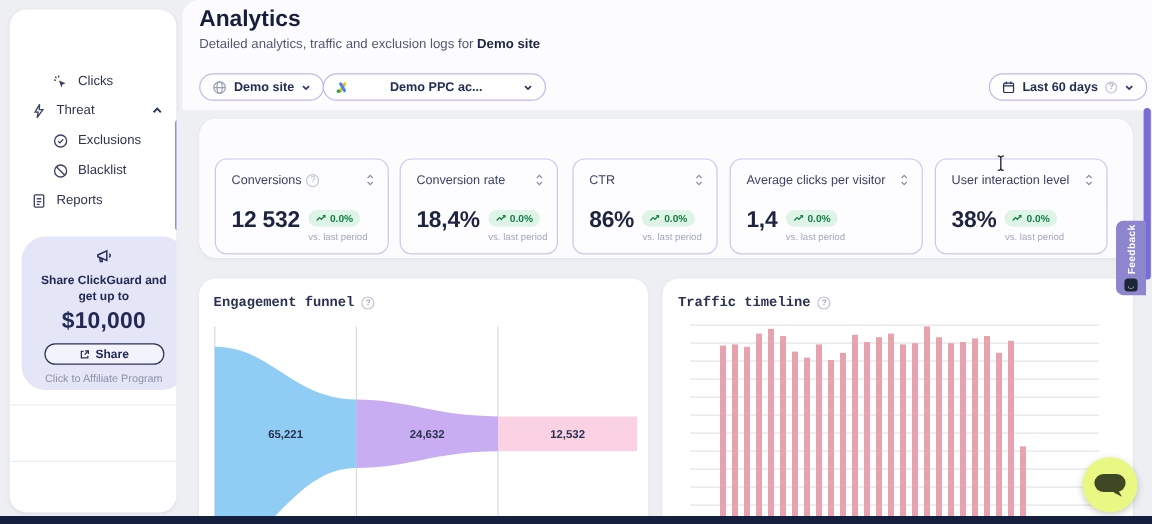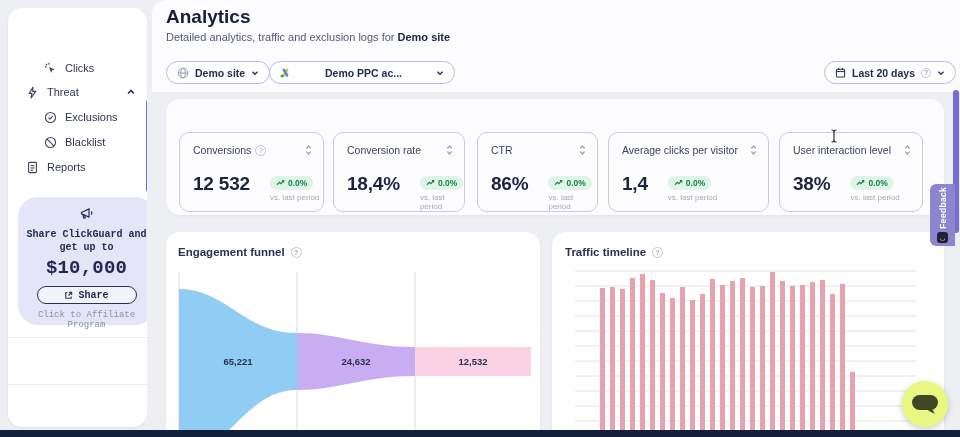--- a/index.html
+++ b/index.html
@@ -12,21 +12,21 @@
   .logo-row { position:absolute; left:16px; top:14px; width:112px; height:20px; display:flex; align-items:center; gap:5px; }
   .logo-text { font-size:13.5px; font-weight:700; color:#222a54; letter-spacing:.1px; flex:1; }
   .collapse-btn { width:14px; height:14px; color:#9096a8; cursor:pointer; }
   .nav-row { position:absolute; height:18px; display:flex; align-items:center; gap:8px; font-size:11px;
              color:#2e3450; font-weight:500; cursor:pointer; }
   .nav-icon { width:13px; height:13px; color:#3b4263; flex:0 0 auto; }
   .nav-chevron { position:absolute; right:0; width:10px; height:10px; color:#2b3463; }
   .side-scrollthumb { position:absolute; left:138px; top:92px; width:4px; height:92px; background:#7b6fe0; border-radius:2px; }
 
   .promo { position:absolute; left:10px; top:189px; width:137px; height:128px; background:#e4e5f7;
-           border-radius:20px; text-align:center; color:#222a54;font-family:Liberation Mono, monospace; }
+           border-radius:20px; text-align:center; color:#222a54; }
   .promo-icon { margin:9px auto 2px; width:16px; height:16px; color:#222a54; }
   .promo-heading { font-size:10px; font-weight:700; line-height:12.5px; padding:0 8px; }
   .promo-amount { font-size:19px; font-weight:700; margin-top:3px; letter-spacing:.2px; }
   .promo-share { margin:7px auto 0; width:100px; height:18px; border:1px solid #2b3157; border-radius:9px;
                  background:rgba(255,255,255,.55); display:flex; align-items:center; justify-content:center;
                  gap:5px; font-size:10px; font-weight:700; cursor:pointer; }
   .promo-footer { margin-top:6px; font-size:9px; color:#8d92a6; cursor:pointer; }
 
   .side-divider { position:absolute; left:0; width:139px; height:1px; background:#ecedf2; }
   .account { position:absolute; left:7px; top:384px; width:125px; height:28px; display:flex; align-items:center; gap:7px; cursor:pointer; }
@@ -48,30 +48,30 @@
   .content-bg { position:absolute; left:147px; top:92px; width:813px; height:345px; background:#edeff3; }
 
   .metrics-wrap { position:absolute; left:166px; top:99px; width:778px; height:116px; background:#fcfcfe;
                   border-radius:14px; box-shadow:0 1px 3px rgba(25,35,80,.05); }
   .mcard { position:absolute; top:132px; height:80px; background:#fdfdff; border:1px solid #cfc4f3; border-radius:10px; }
   .mcard-head { position:absolute; left:13px; right:10px; top:11px; display:flex; align-items:center; gap:4px;
                 font-size:10.5px; color:#3c4263; font-weight:500; }
   .sort-ico { margin-left:auto; width:9px; height:12px; color:#8d93a8; cursor:pointer; }
   .help-ico { width:11px; height:11px; border:1px solid #c2c6d4; border-radius:50%; color:#a2a8ba; font-size:7px;
               display:inline-flex; align-items:center; justify-content:center; cursor:pointer; flex:0 0 auto; }
-  .mcard-valrow { position:absolute; left:13px; top:40px; display:flex; align-items:flex-start; gap:20px; }
+  .mcard-valrow { position:absolute; left:13px; top:40px; display:flex; align-items:flex-start; gap:7px; }
   .mval { font-size:19px; font-weight:700; color:#1e2440; line-height:22px; letter-spacing:-.2px; }
   .badge { display:inline-flex; align-items:center; gap:3px; height:14px; padding:0 6px; background:#def4e7;
            border-radius:8px; font-size:8.5px; font-weight:700; color:#158047;text-align:right; }
   .badge svg { width:9px; height:8px; }
   .mcompare { font-size:8px; color:#a3a8ba; margin-top:2px; }
 
   .panel { position:absolute; top:232px; background:#fff; border-radius:14px; box-shadow:0 1px 3px rgba(25,35,80,.05); height:212px; }
   .panel-title { position:absolute; top:14px; display:flex; align-items:center; gap:6px; font-size:11.5px;
-                 font-weight:700; color:#2b3152; }
+                 font-weight:700; color:#2b3152;font-family:Liberation Mono, monospace; }
   .funnel-label { font-size:9.5px; font-weight:700; fill:#2b3050; }
 
   
   .page-scrollthumb { position:absolute; left:953px; top:90px; width:6px; height:143px; background:#776cd8; border-radius:3px; }
   .feedback-tab { position:absolute; left:930px; top:184px; width:25px; height:62px; background:#8d86cf;
                   border-radius:6px 0 0 6px; display:flex; flex-direction:column; align-items:center;
                   justify-content:center; gap:4px; cursor:pointer; }
   .feedback-text { writing-mode:vertical-rl; transform:rotate(180deg); color:#fff; font-size:8.5px; font-weight:700; letter-spacing:.3px; }
   .feedback-ico { width:11px; height:11px; background:#1d2434; border-radius:3px; display:flex; align-items:center;
                   justify-content:center; color:#fff; font-size:6px; }
@@ -191,21 +191,21 @@
       </svg>
   </div>
 
   <div class="pill" style="left:824px;">
     <svg width="11" height="11" viewBox="0 0 12 12" fill="none" stroke="#242c52" stroke-width="1.1">
       <rect x="1.5" y="2.5" width="9" height="8.5" rx="1.2"></rect>
         <line x1="1.5" y1="5" x2="10.5" y2="5"></line>
         <line x1="4" y1="1" x2="4" y2="3.4"></line>
         <line x1="8" y1="1" x2="8" y2="3.4"></line>
     </svg>
-    <span>Last 20 days</span>
+    <span>Last 60 days</span>
     <span class="help-ico" style="width:10px;height:10px;">?</span>
     <svg class="chev" viewBox="0 0 8 8" fill="none" stroke="currentColor" stroke-width="1.4">
         <path d="M1.5 2.8 L4 5.3 L6.5 2.8"></path>
       </svg>
   </div>
 
   <div class="content-bg"></div>
 
   <div class="metrics-wrap"></div>
 

